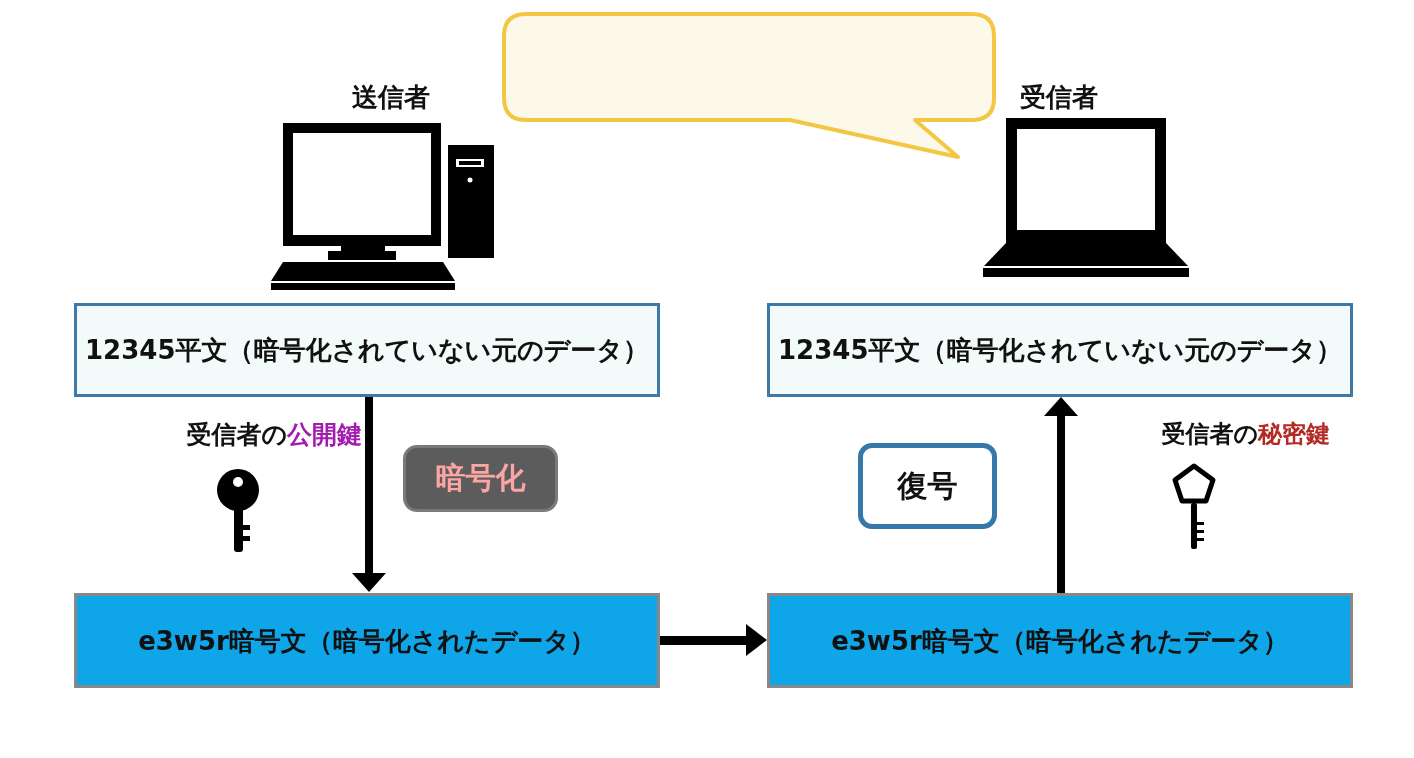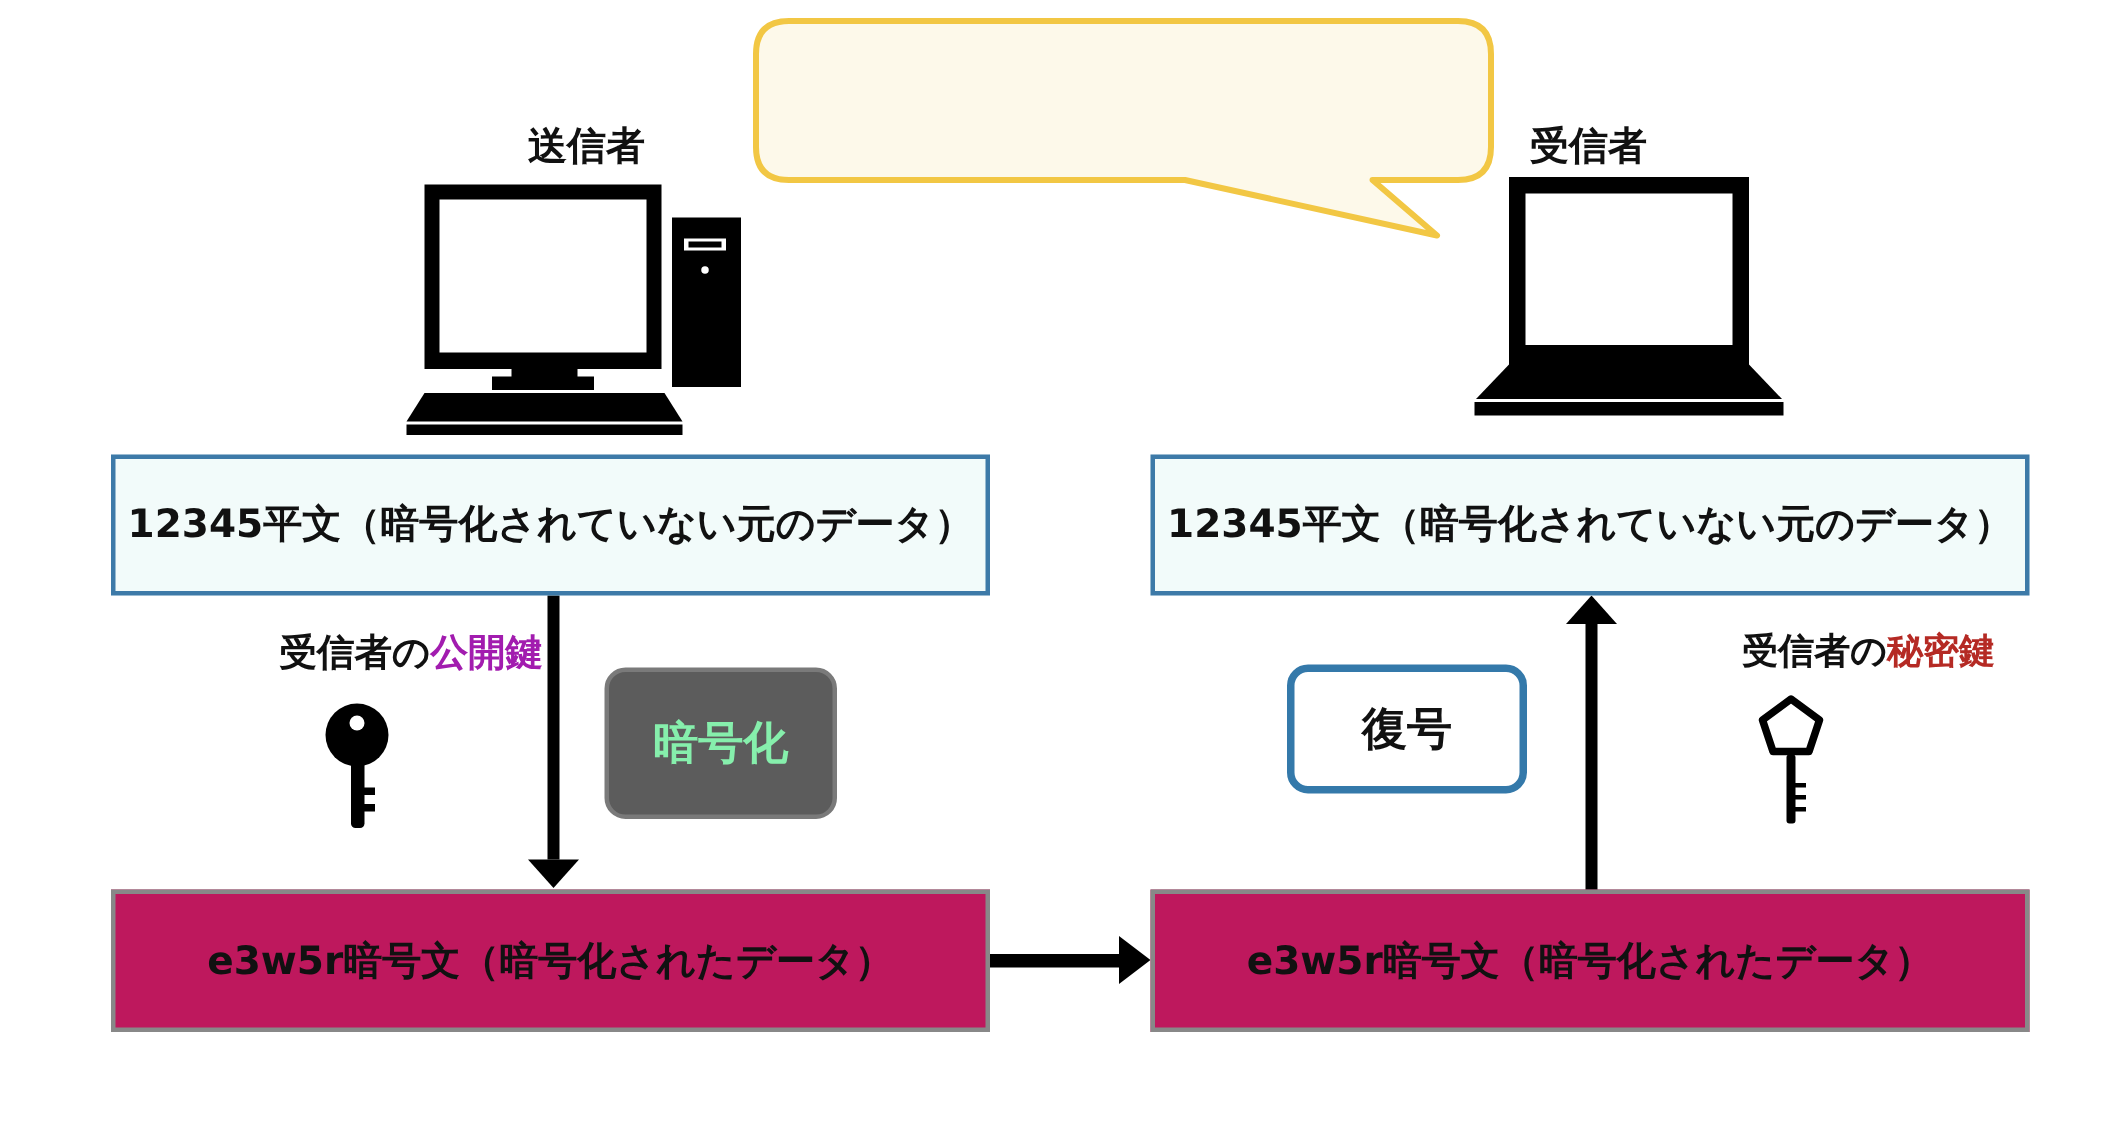--- a/index.html
+++ b/index.html
@@ -4,21 +4,21 @@
 <style>
   html, body { margin: 0; padding: 0; background: #ffffff; }
   body { width: 1414px; height: 758px; position: relative; overflow: hidden;
          font-family: "DejaVu Sans", "Liberation Sans", sans-serif; color: #111; }
   .abs { position: absolute; }
   .label { font-size: 26px; font-weight: bold; text-align: right; white-space: nowrap; }
   .databox { position: absolute; box-sizing: border-box; display: flex; flex-direction: row;
              align-items: center; justify-content: center; text-align: center;
              font-size: 26px; font-weight: bold; line-height: 36px; }
   .plain { background: #f2fbfa; border: 3px solid #3d7aa8; }
-  .cipher { background: #be185d; border: 3px solid #888888; }
+  .cipher { background: #0ea5e9; border: 3px solid #888888; }
   .bubble-text { font-size: 24px; font-weight: bold; text-align: center; line-height: 33px; }
   .step-btn { position: absolute; box-sizing: border-box; display: flex; align-items: center;
               justify-content: center; font-size: 30px; font-weight: bold; border-radius: 14px; }
 </style>
 </head>
 <body>
 
 <svg class="abs" style="left:0;top:0" width="1414" height="758">
   <path d="M526,14 L972,14 Q994,14 994,36 L994,98 Q994,120 972,120 L915,120 L958,157 L790,120 L526,120 Q504,120 504,98 L504,36 Q504,14 526,14 Z" fill="#fdf9ea" stroke="#f2c744" stroke-width="4" stroke-linejoin="round"></path>
 
@@ -89,23 +89,23 @@
 </div>
 
 <div class="abs label" style="left:112px;top:418px;width:250px;font-size:25px;">
   <span>受信者の</span><span style="color:#a21caf">公開鍵</span>
 </div>
 
 <div class="abs label" style="left:1080px;top:418px;width:250px;font-size:24px;">
   <span>受信者の</span><span style="color:#b52a24">秘密鍵</span>
 </div>
 
-<div class="step-btn" style="left:403px;top:445px;width:155px;height:101px;background:#5c5c5c;border:3px solid #7a7a7a;color:#86efac;">暗号化</div>
+<div class="step-btn" style="left:403px;top:445px;width:155px;height:67px;background:#5c5c5c;border:3px solid #7a7a7a;color:#fca5a5;">暗号化</div>
 
-<div class="step-btn" style="left:858px;top:443px;width:160px;height:86px;background:#fff;border:5px solid #3479aa;color:#111;">復号</div>
+<div class="step-btn" style="left:858px;top:443px;width:139px;height:86px;background:#fff;border:5px solid #3479aa;color:#111;">復号</div>
 
 <div class="databox cipher" style="left:74px;top:593px;width:586px;height:95px;">
   <div>e3w5r</div>
   <div>暗号文（暗号化されたデータ）</div>
 </div>
 
 <div class="databox cipher" style="left:767px;top:593px;width:586px;height:95px;">
   <div>e3w5r</div>
   <div>暗号文（暗号化されたデータ）</div>
 </div>

